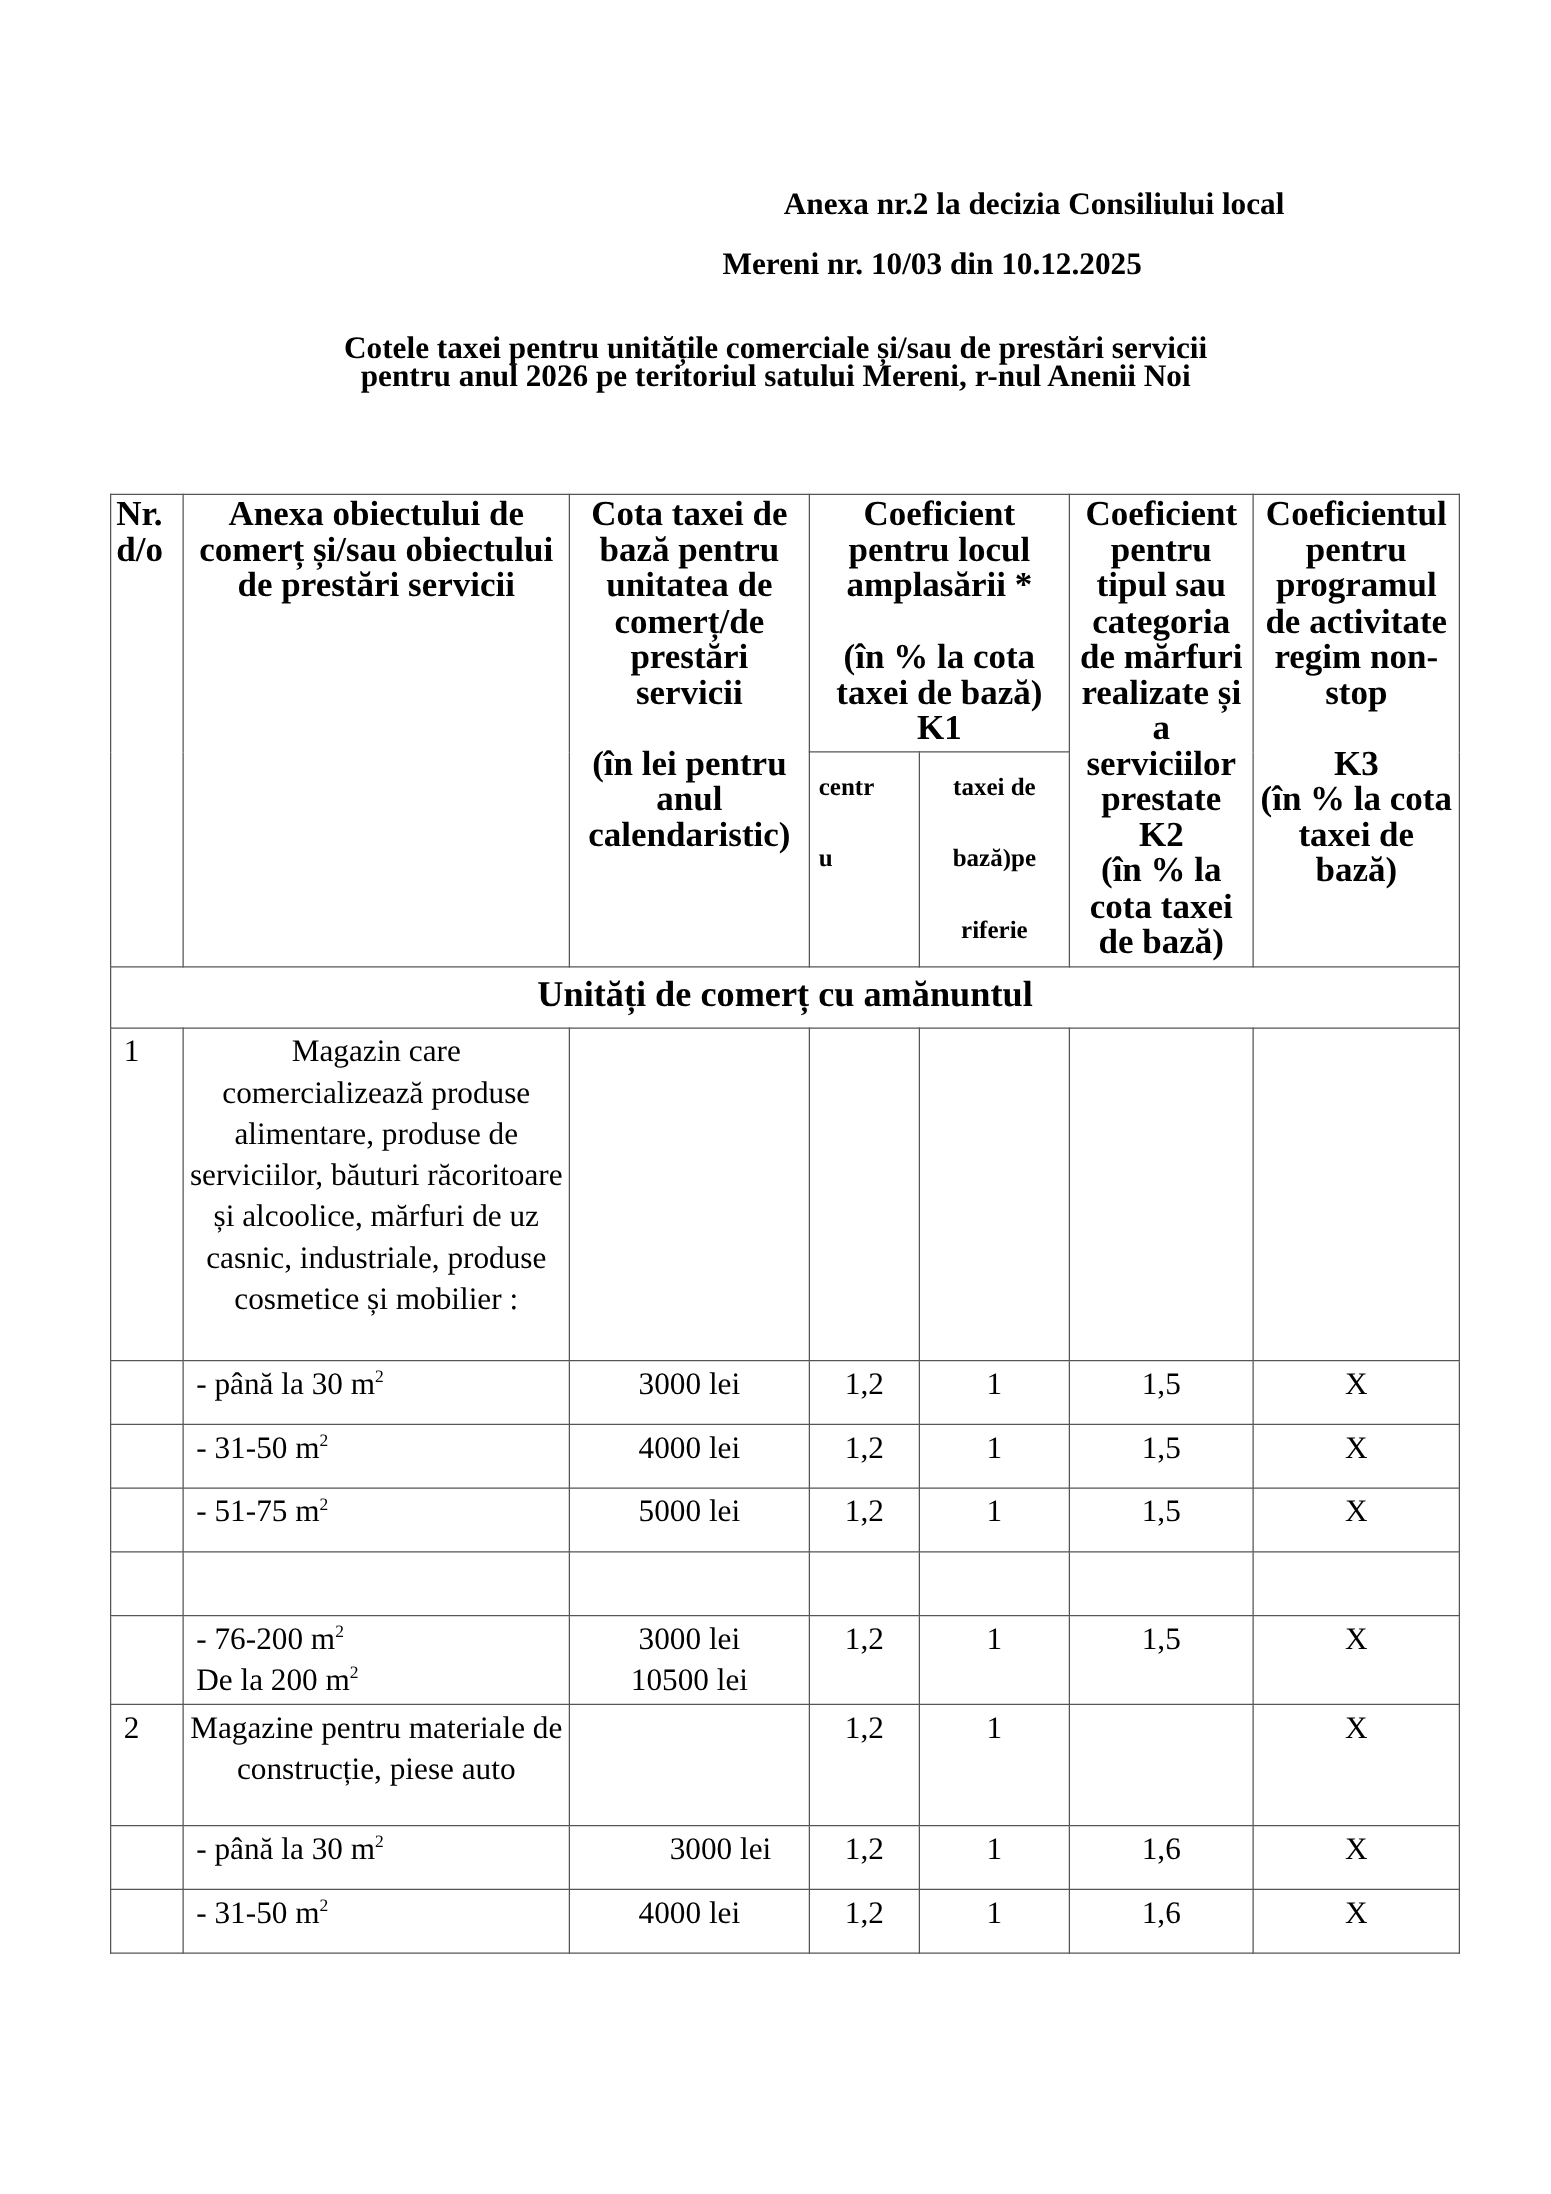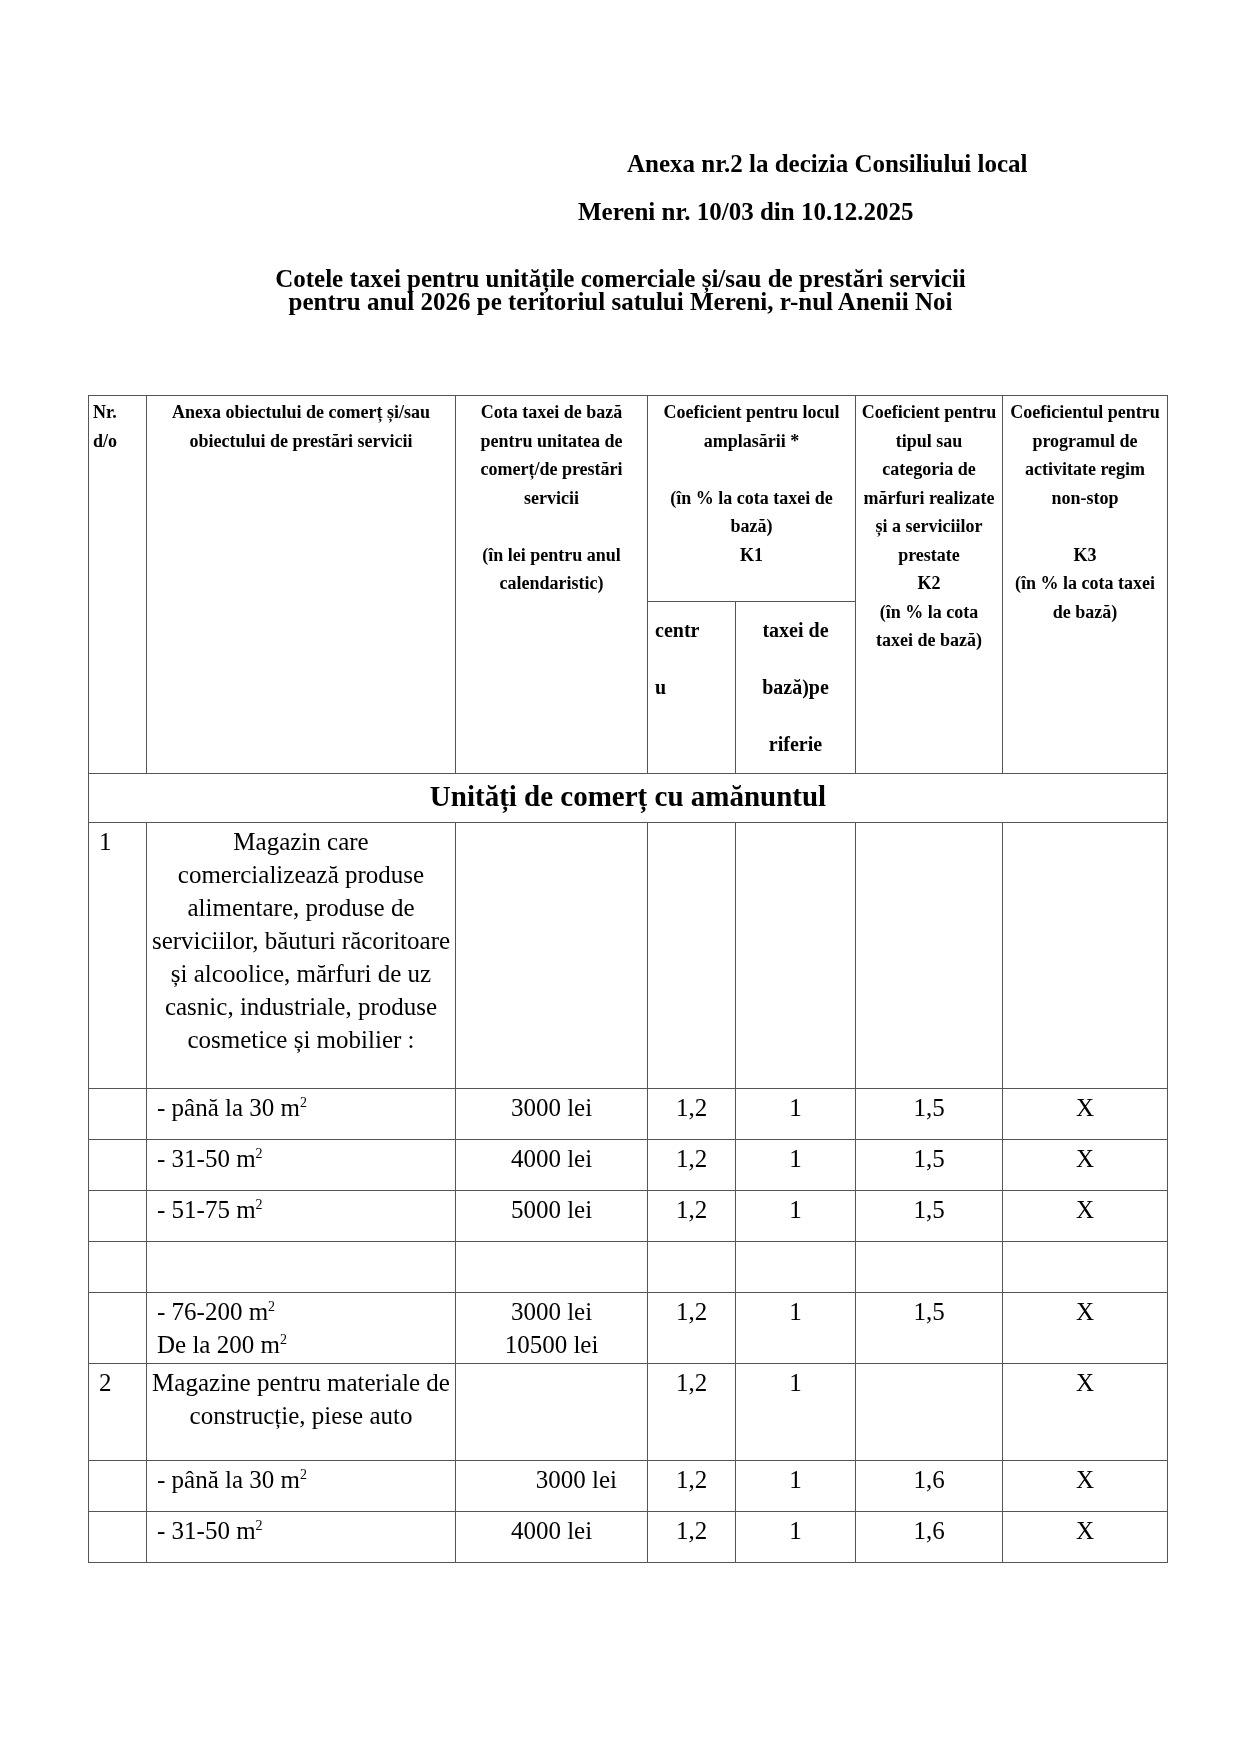--- a/index.html
+++ b/index.html
@@ -4,21 +4,21 @@
 <style>
   html, body { margin:0; padding:0; background:#fff; }
   body { width:1241px; height:1755px; position:relative; font-family:"Liberation Serif", serif; color:#000; overflow:hidden; }
   .hdr { position:absolute; font-weight:bold; font-size:25px; white-space:nowrap; }
   #h1 { left:627px; top:150px; }
   #h2 { left:578px; top:198px; }
   #h3 { left:0; width:1241px; text-align:center; top:250px;margin-top:15px; }
   #h4 { left:0; width:1241px; text-align:center; top:288px; }
   table { position:absolute; left:88px; top:395px; width:1079px; border-collapse:collapse; table-layout:fixed; }
   td, th { border:1.5px solid #555; vertical-align:top; padding:2px 4px; font-size:25px; line-height:33px; }
-  th { font-weight:bold; font-size:18px; line-height:28.5px; text-align:center; }
+  th { font-weight:bold; font-size:28px; line-height:28.5px; text-align:center; }
   .sub th { font-size:20px; line-height:57px; text-align:left; padding:0 7px; }
   .c { text-align:center; }
   .l { text-align:left; padding-left:10px; }
   .r { text-align:right; padding-right:30px; }
   .section td { text-align:center; font-weight:bold; font-size:29px; height:44px; line-height:40px; }
   sup { font-size:14px; line-height:0; }
 </style>
 </head>
 <body>
 

